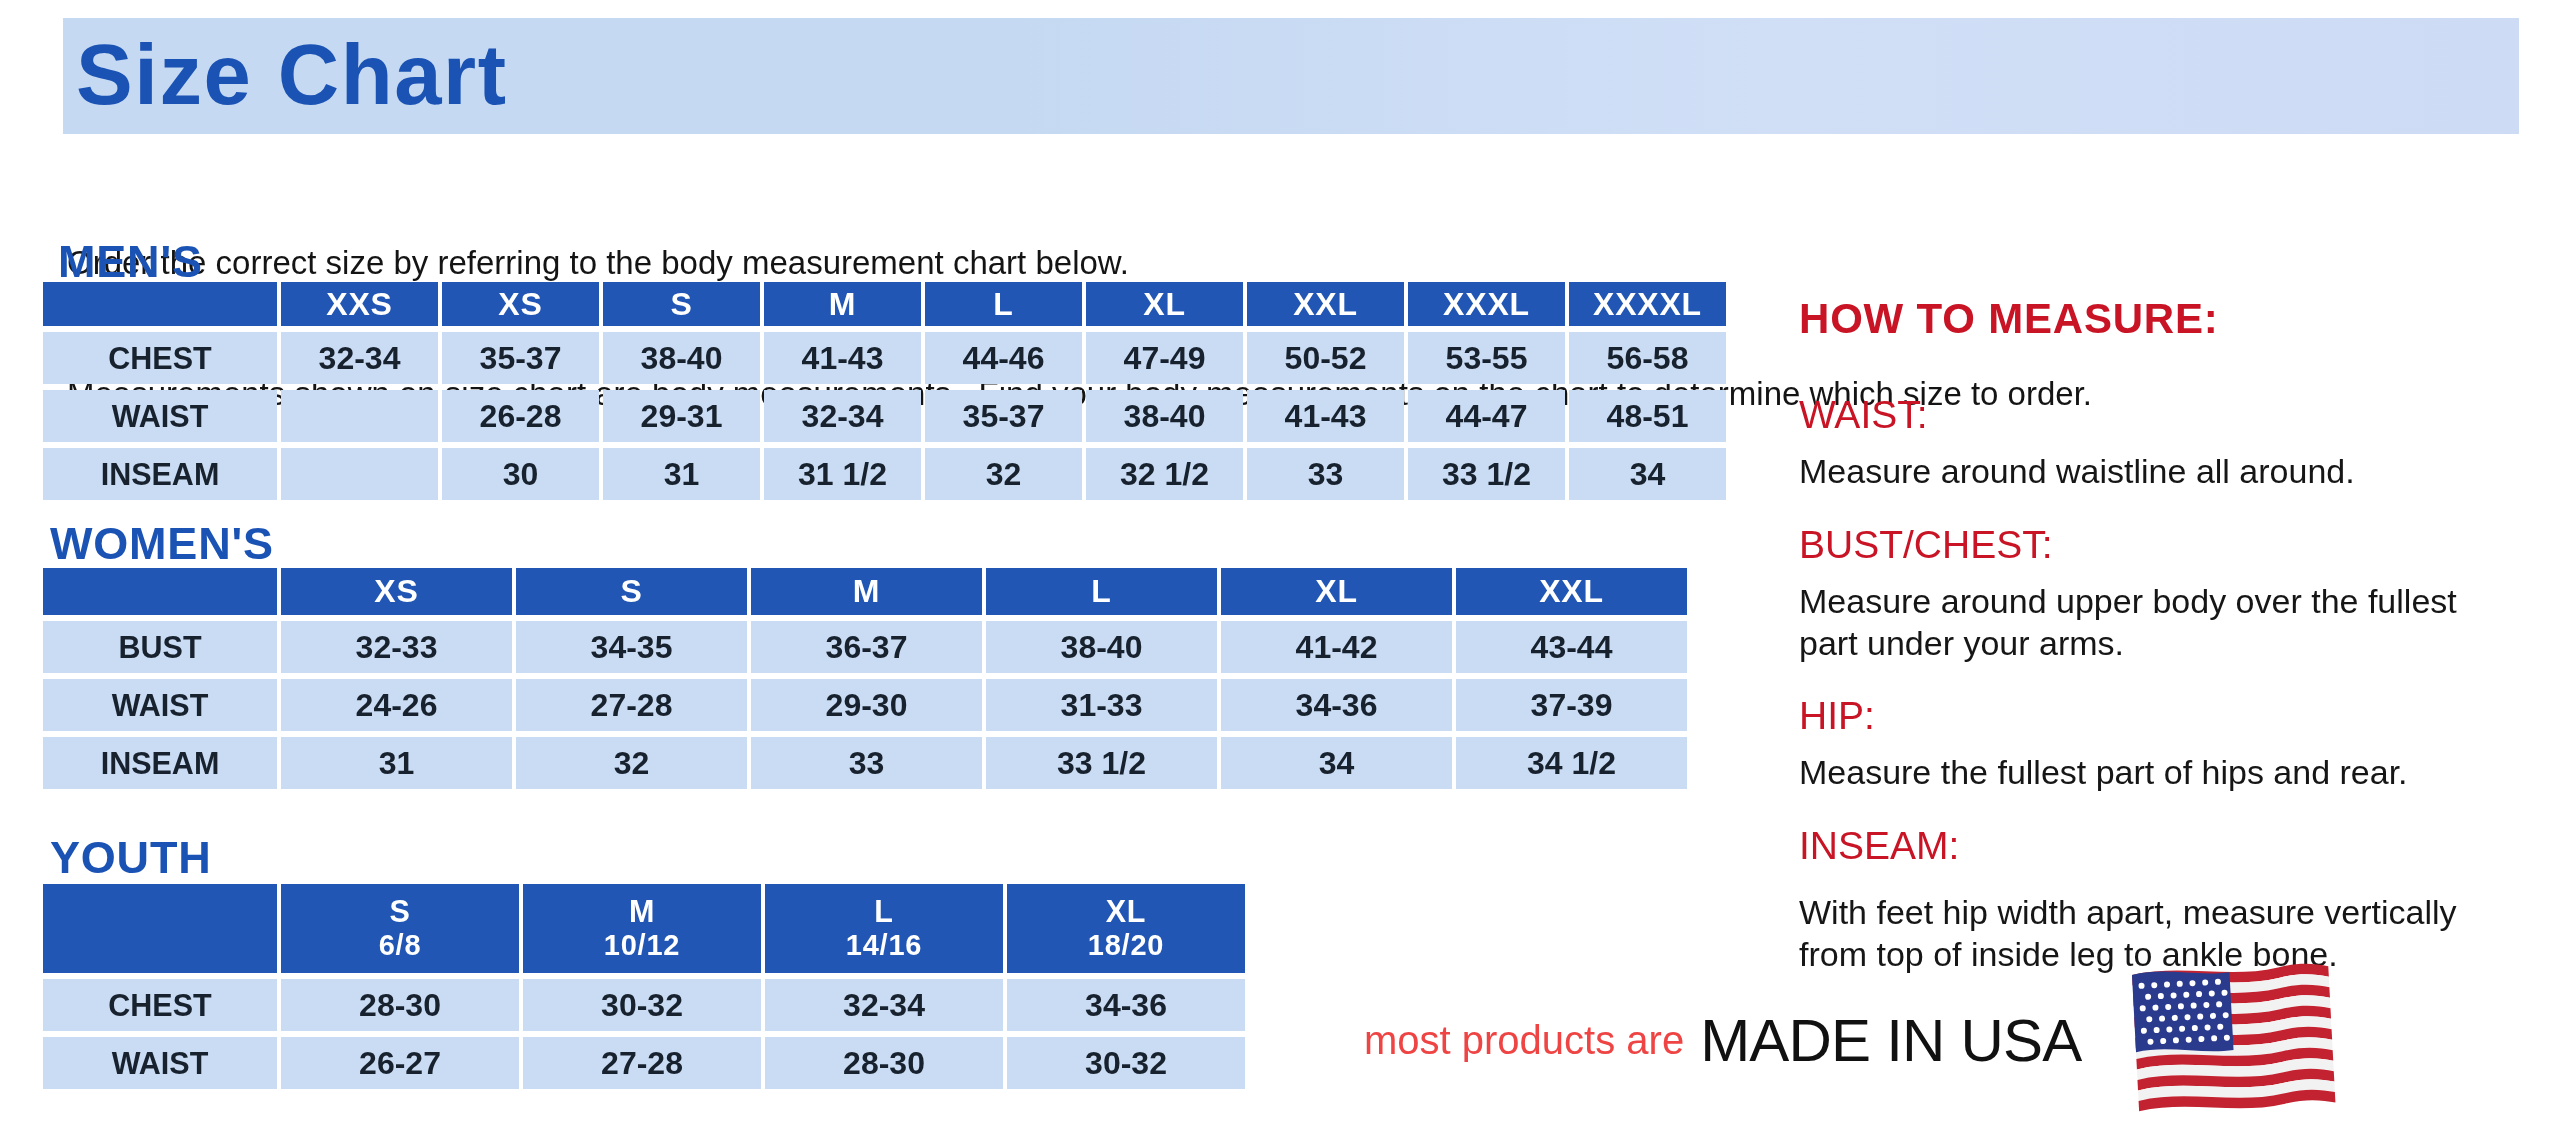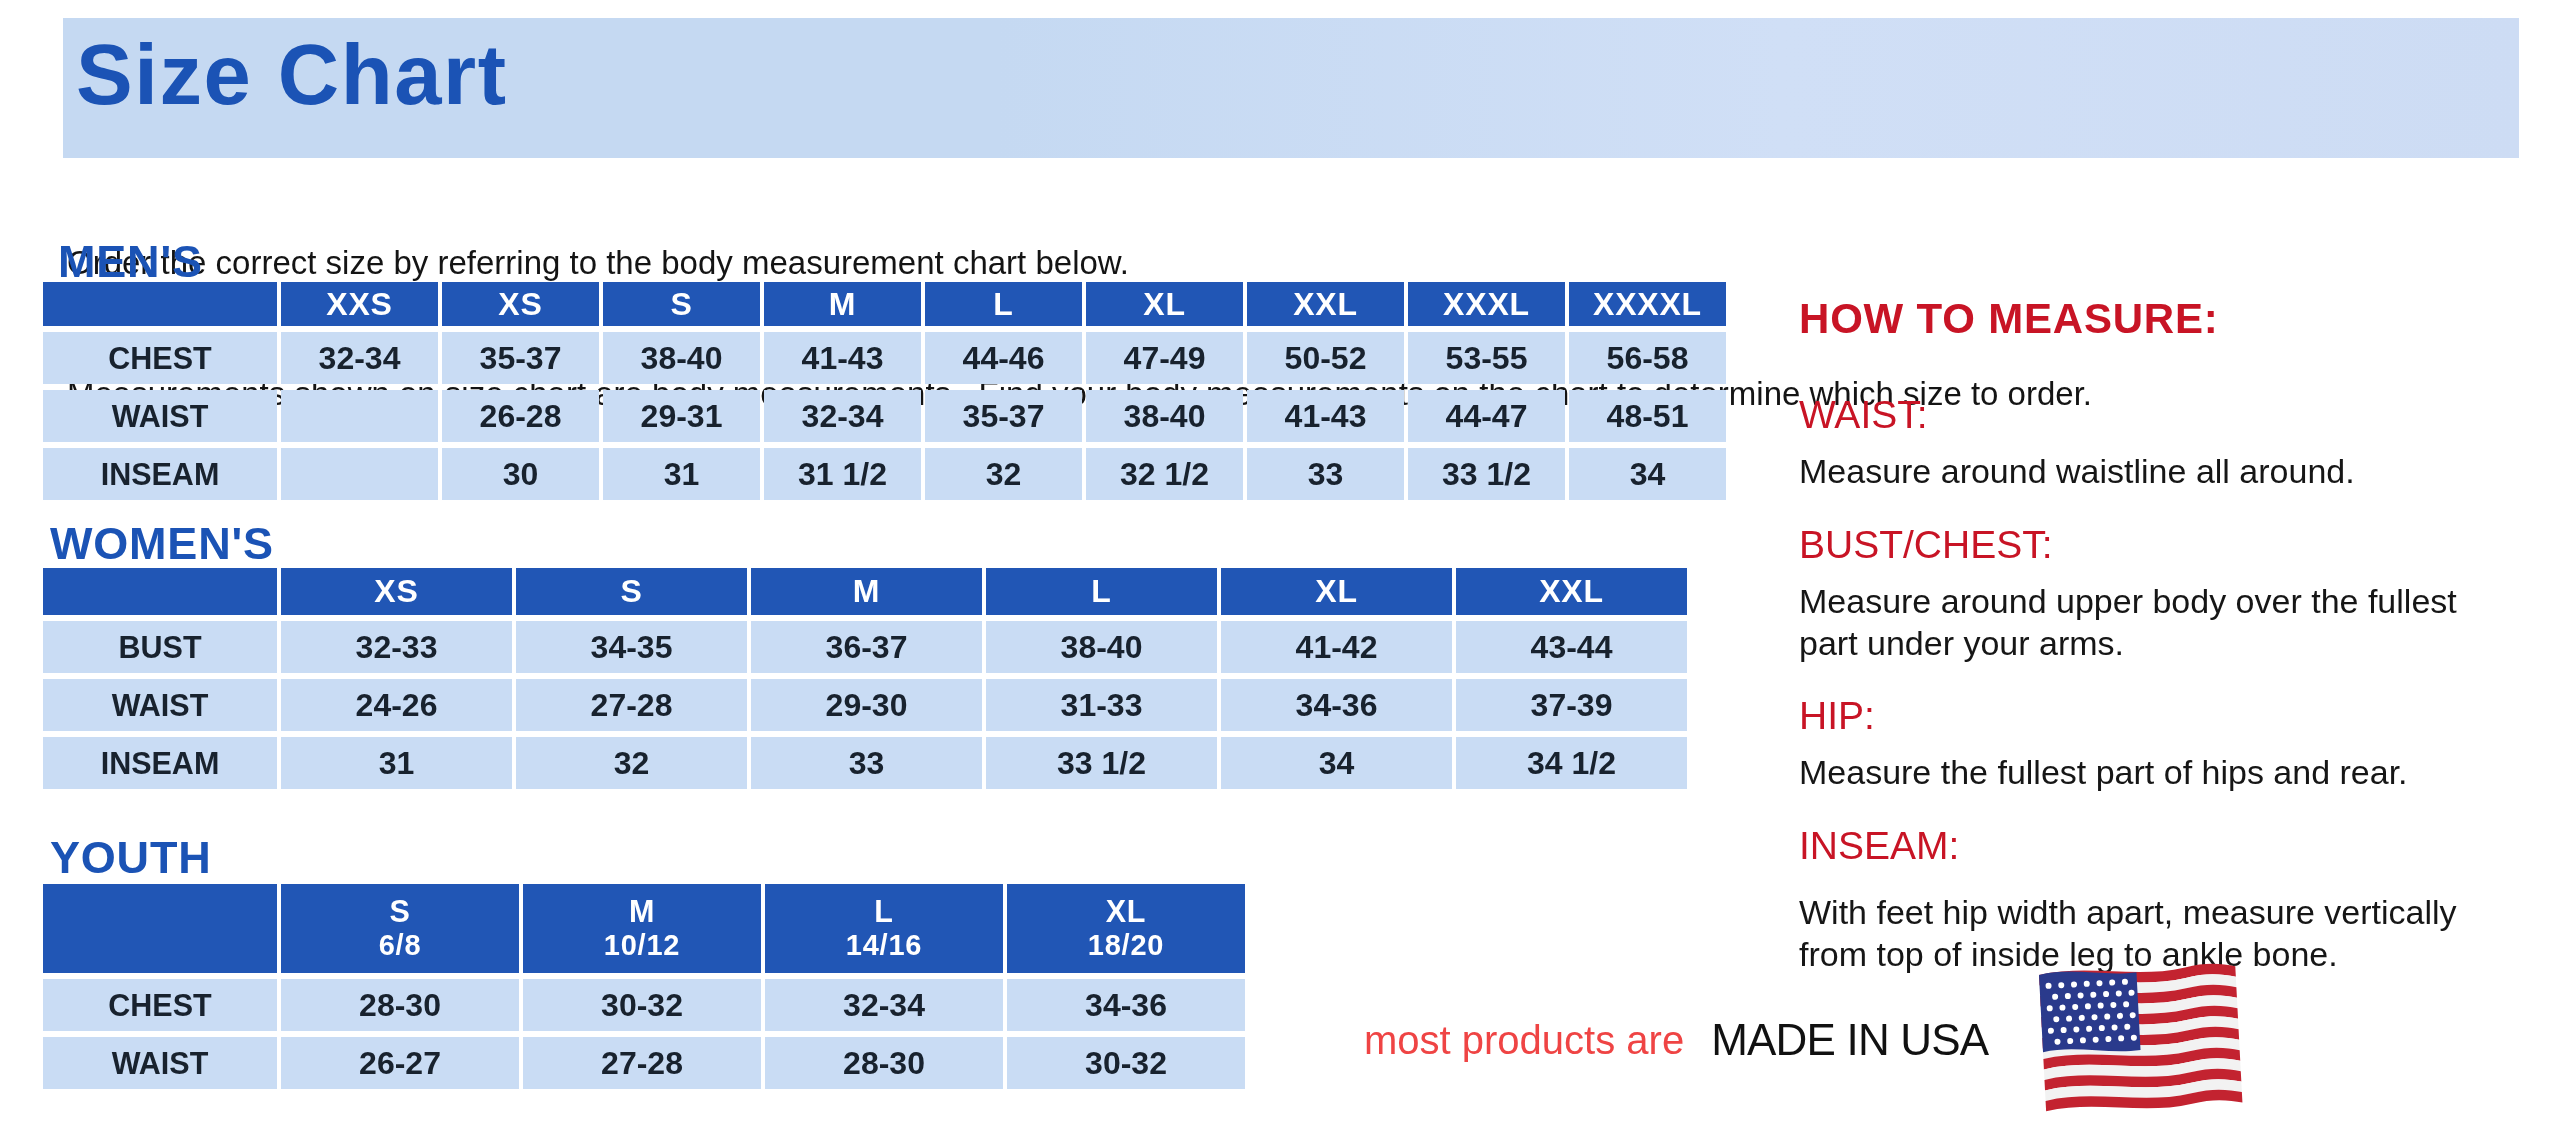--- a/index.html
+++ b/index.html
@@ -1,20 +1,20 @@
 <!DOCTYPE html>
 <html style="font-size:13px"><head>
 <meta charset="utf-8">
 <style>
   html,body{margin:0;padding:0;background:#ffffff;}
   #page{position:relative;width:2576px;height:1132px;background:#ffffff;overflow:hidden;
         font-family:"Liberation Sans","DejaVu Sans",sans-serif;}
 
   
-  .banner{position:absolute;left:63px;top:17.7px;width:2456px;height:140px;
+  .banner{position:absolute;left:63px;top:17.7px;width:2456px;height:116px;
           background:linear-gradient(90deg,#c5d9f2 0%,#c5d9f2 38%,#d0dff6 70%,#cddcf4 100%);}
   .banner-title{position:absolute;left:13px;top:8px;font-size:85px;font-weight:bold;
           color:#1b53b5;letter-spacing:1.6px;}
 
   
   .intro{position:absolute;left:67px;top:154px;font-size:33px;color:#141414;line-height:1.32;
          white-space:pre-wrap;}
 
   
   .sec-h{position:absolute;left:50px;font-size:45px;font-weight:bold;color:#1b53b5;letter-spacing:0.8px;}
@@ -37,21 +37,21 @@
   
   .measure{position:absolute;left:1799px;top:295px;width:706px;}
   .measure-title{font-size:42px;font-weight:bold;color:#c81425;margin:0 0 50px 0;letter-spacing:0.8px;}
   .m-label{font-size:39px;color:#c81425;margin:30.5px 0 13px 0;}
   .m-text{font-size:34px;color:#161616;line-height:1.24;margin:0;width:658px;}
   .m-item.last .m-text{margin-top:22.5px;}
 
   
   .madeusa{position:absolute;left:1364px;top:960px;display:flex;align-items:center;}
   .usa-prefix{font-size:40px;color:#ef4444;}
-  .usa-strong{font-size:44px;color:#111111;margin-left:27px;letter-spacing:-0.8px;}
+  .usa-strong{font-size:60px;color:#111111;margin-left:16px;letter-spacing:-0.8px;}
   .flagwrap{margin-left:32px;width:225px;height:160px;transform:rotate(-3deg);}
 </style>
 </head>
 <body>
 
 <div id="page">
 
   <div class="banner">
     <div class="banner-title">Size Chart</div>
   </div>

